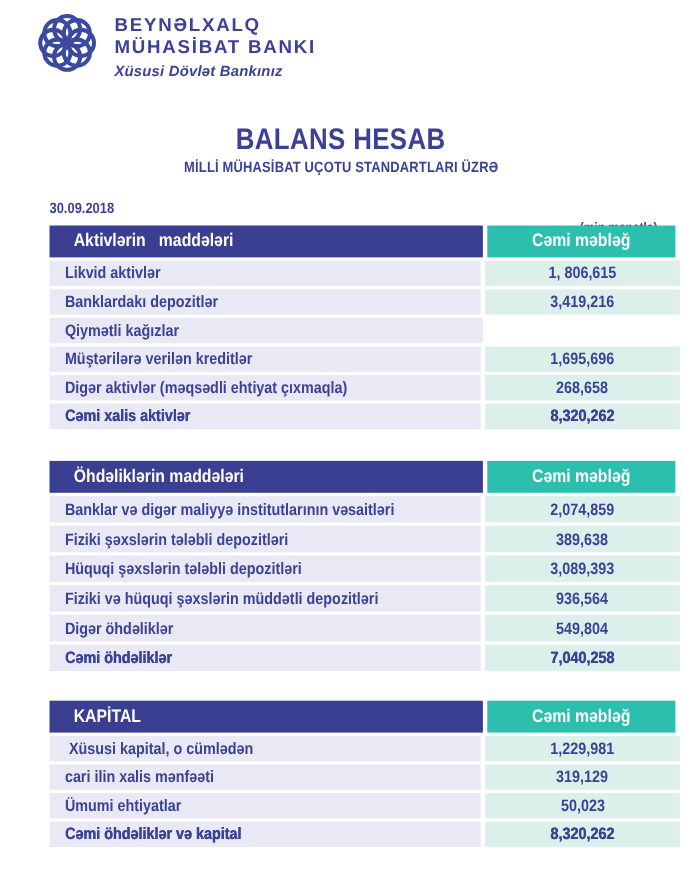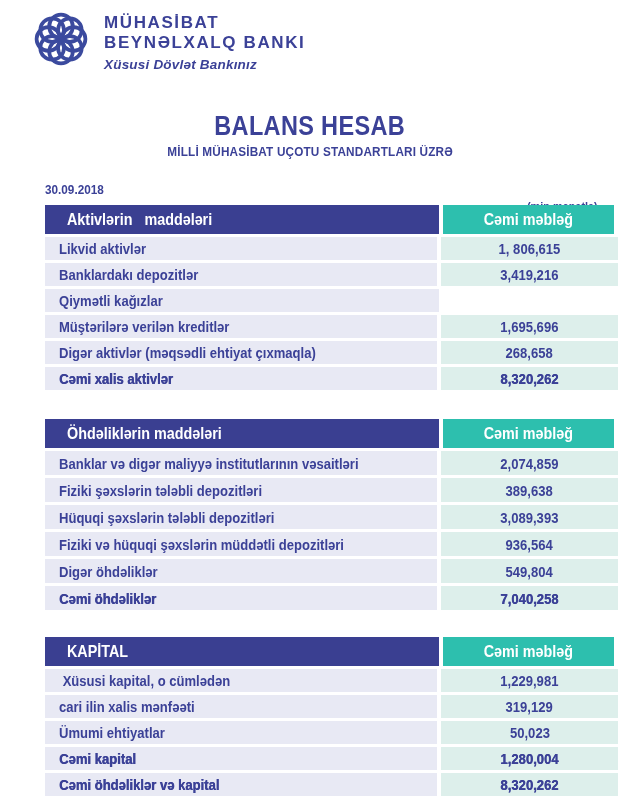--- a/index.html
+++ b/index.html
@@ -46,22 +46,22 @@
         <circle cx="62" cy="62" r="16"></circle>
       <circle cx="50" cy="67" r="16"></circle>
         <circle cx="38" cy="62" r="16"></circle>
       <circle cx="33" cy="50" r="16"></circle>
         <circle cx="38" cy="38" r="16"></circle>
       <circle cx="50" cy="33" r="16"></circle>
         <circle cx="62" cy="38" r="16"></circle>
     </g>
   </svg>
   <div class="brand">
-    <div class="brand-line">MÜHASİBAT</div>
-    <div class="brand-line">BEYNƏLXALQ BANKI</div>
+    <div class="brand-line">BEYNƏLXALQ</div>
+    <div class="brand-line">MÜHASİBAT BANKI</div>
     <div class="slogan">Xüsusi Dövlət Bankınız</div>
   </div>
 
   <div class="titleblock">
     <div class="title-main"><span class="cond ccenter">BALANS HESAB</span></div>
     <div class="title-sub"><span class="cond ccenter">MİLLİ MÜHASİBAT UÇOTU STANDARTLARI ÜZRƏ</span></div>
   </div>
 
   <div class="date"><span class="cond">30.09.2018</span></div>
   <div class="unit"><span class="cond">(min manatla)</span></div>
@@ -209,28 +209,20 @@
     <div class="row">
       <div class="cl">
           <span class="cond">Ümumi ehtiyatlar</span>
         </div>
       <div class="cv">
           <span class="cond ccenter">50,023</span>
         </div>
     </div>
     <div class="row strong">
       <div class="cl">
-          <span class="cond">Cəmi kapital</span>
-        </div>
-      <div class="cv">
-          <span class="cond ccenter">1,280,004</span>
-        </div>
-    </div>
-    <div class="row strong">
-      <div class="cl">
           <span class="cond">Cəmi öhdəliklər və kapital</span>
         </div>
       <div class="cv">
           <span class="cond ccenter">8,320,262</span>
         </div>
     </div>
   </div>
 
 </div>
 

